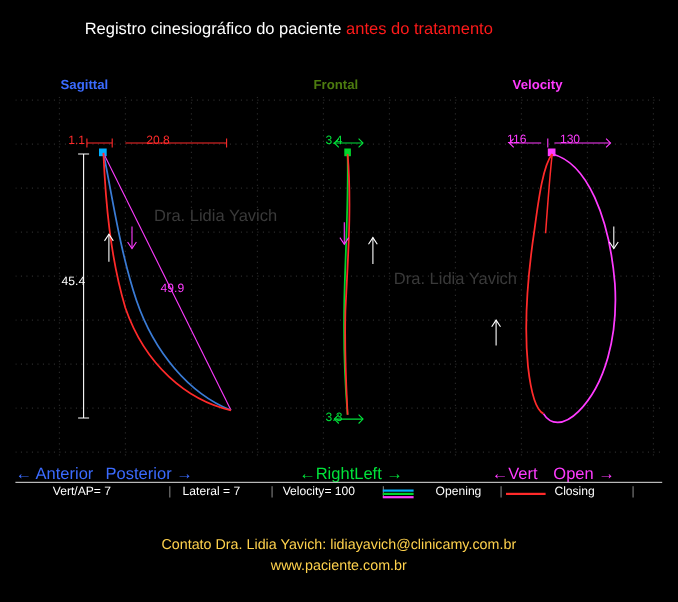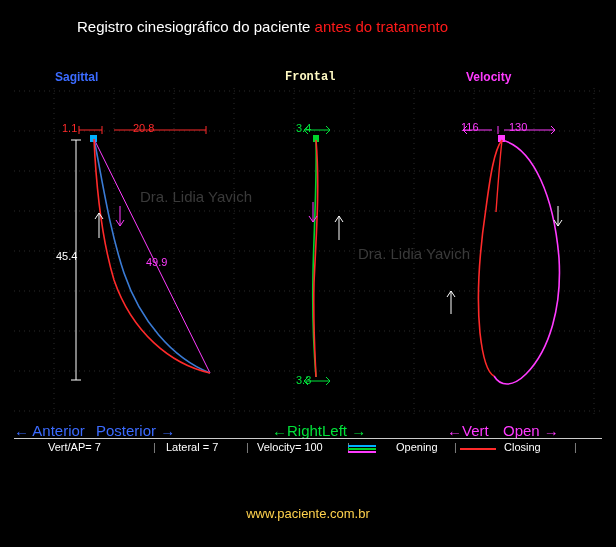--- a/index.html
+++ b/index.html
@@ -6,21 +6,21 @@
   body{width:616px;height:547px;overflow:hidden;font-family:"Liberation Sans",sans-serif;color:#fff;}
   #root{position:relative;width:616px;height:547px;background:#000;}
 
   .abs{position:absolute;}
 
   #title{top:18px;left:0;width:525px;text-align:center;font-size:15px;color:#ffffff;}
   #title .hl{color:#ff1a1a;}
 
   .panel-title{font-size:12px;font-weight:bold;text-align:center;}
   #t-sag{top:70px;left:55px;color:#3b6bff;}
-  #t-fro{top:70px;left:285px;color:#fef9c3;font-family:Liberation Mono, monospace;}
+  #t-fro{top:70px;left:285px;color:#4d7c0f;}
   #t-vel{top:70px;left:466px;color:#ff3bff;}
 
   .axis-label{font-size:15px;}
 
   #watermark1{top:188px;left:140px;font-size:15px;color:#3a3a3a;}
   #watermark2{top:245px;left:358px;font-size:15px;color:#3a3a3a;}
 
   .meas{font-size:11px;}
   #m-11{top:122px;left:62px;color:#ff2a2a;}
   #m-208{top:122px;left:133px;color:#ff2a2a;}
@@ -216,15 +216,16 @@
     <span class="cell" id="st-closing">Closing</span>
     <span class="cell" id="st-sep5">|</span>
   </div>
   <div id="sw-open">
     <div class="l1"></div>
       <div class="l2"></div>
       <div class="l3"></div>
   </div>
   <div id="sw-close"></div>
 
+  <div class="abs" id="contact">Contato  Dra. Lidia Yavich:  lidiayavich@clinicamy.com.br</div>
   <div class="abs" id="site">www.paciente.com.br</div>
 
 </div>
 
 </body></html>

